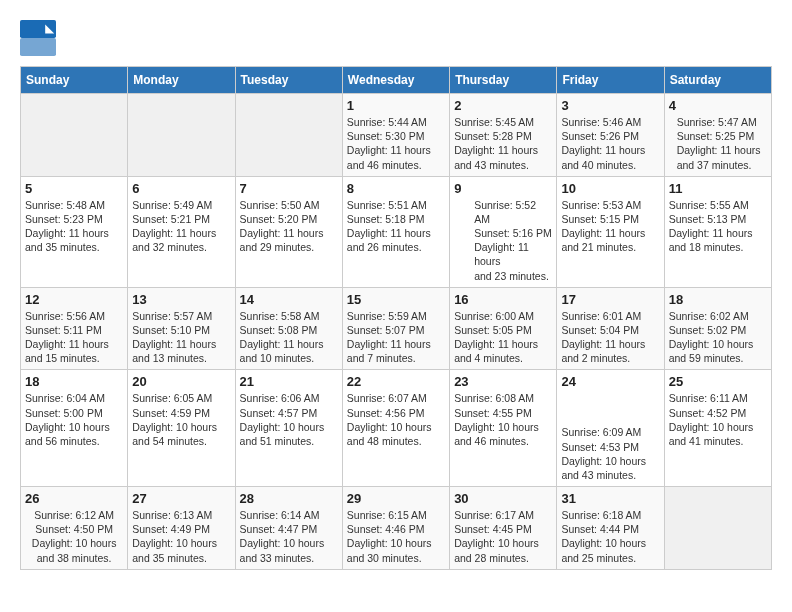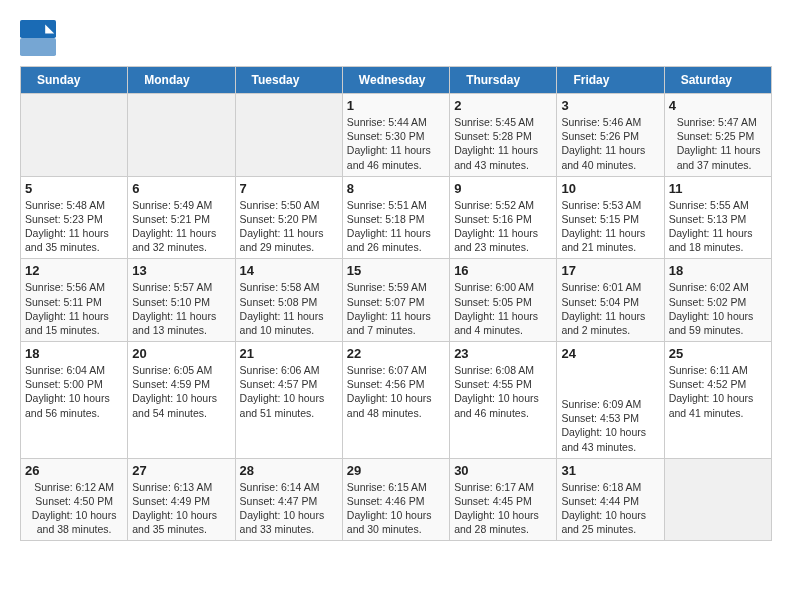--- a/index.html
+++ b/index.html
@@ -49,21 +49,21 @@
       color: #555;
     }
     .calendar {
       width: 100%;
       border-collapse: collapse;
       font-size: 11px;
     }
     .calendar thead tr th {
       background-color: #2e75b6;
       color: #fff;
-      padding: 6px 16px;
+      padding: 6px 5px;
       text-align: left;
       font-size: 12px;
       font-weight: bold;
       border: 1px solid #ccc;
     }
     .calendar tbody tr td {
       border: 1px solid #ccc;
       vertical-align: top;
       padding: 4px 4px;
       width: 107px;
@@ -183,21 +183,21 @@
         </td>
         <td>
           <span class="day-number">8</span>
           <div class="day-info" style="white-space: pre-line;">Sunrise: 5:51 AM
 Sunset: 5:18 PM
 Daylight: 11 hours
 and 26 minutes.</div>
         </td>
         <td>
           <span class="day-number">9</span>
-          <div class="day-info" style="white-space: pre-line;">Sunrise: 5:52 AM
+          <div class="day-info" style="white-space: pre-line; margin-left: 20px;">Sunrise: 5:52 AM
 Sunset: 5:16 PM
 Daylight: 11 hours
 and 23 minutes.</div>
         </td>
         <td>
           <span class="day-number">10</span>
           <div class="day-info" style="white-space: pre-line;">Sunrise: 5:53 AM
 Sunset: 5:15 PM
 Daylight: 11 hours
 and 21 minutes.</div>

